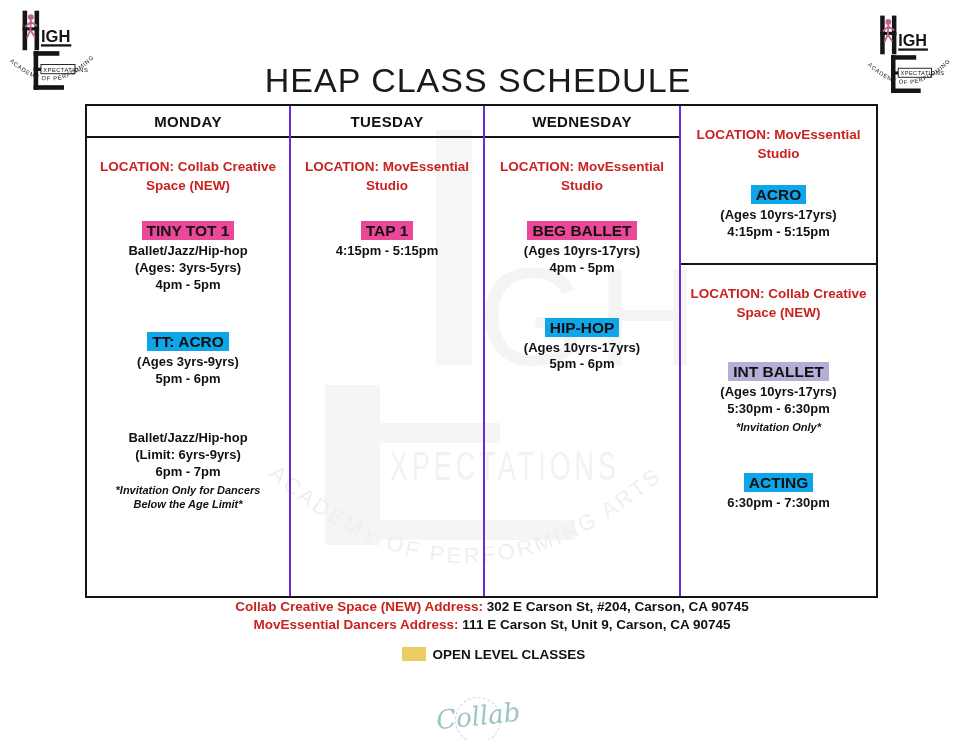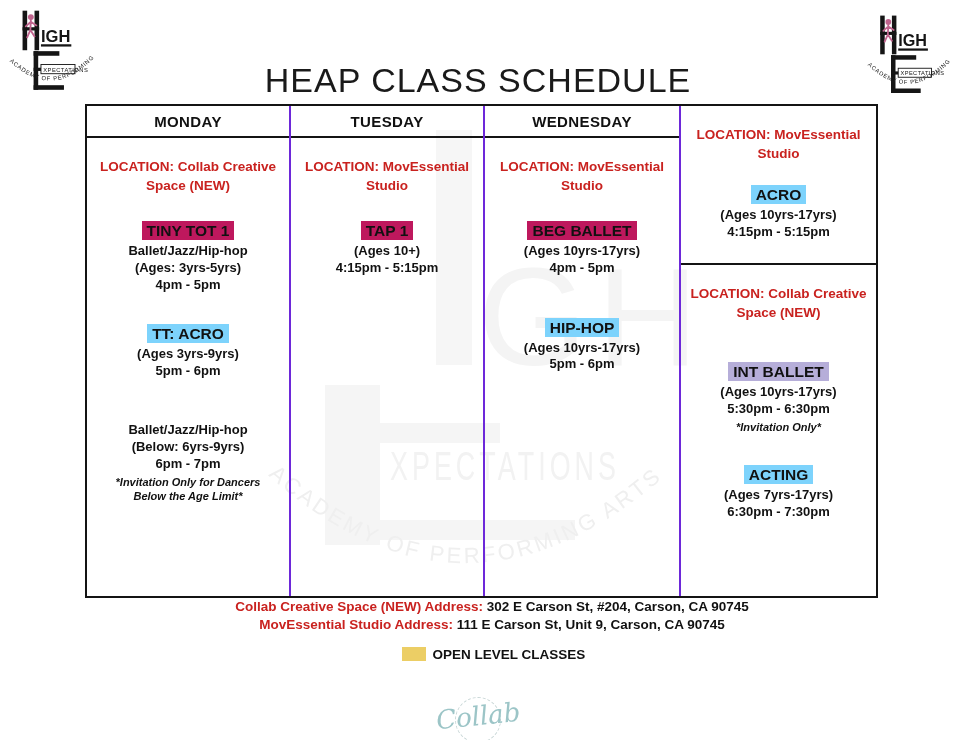--- a/index.html
+++ b/index.html
@@ -31,26 +31,26 @@
     font-weight:bold;font-size:15px;letter-spacing:.4px;
   }
   .day-body{flex:1;display:flex;flex-direction:column;text-align:center;}
   .section{padding-top:20px;box-sizing:border-box;}
   .section-top{height:159px;border-bottom:2px solid #141414;}
   .section-bottom{flex:1;}
   .location{
     margin:0 8px;font-weight:bold;font-size:13.5px;line-height:1.4;color:#c9221f;
   }
   .entry{margin-left:6px;margin-right:6px;}
-  .gA{margin-top:26px}.gB{margin-top:32px}.gC{margin-top:42px}
+  .gA{margin-top:26px}.gB{margin-top:40px}.gC{margin-top:42px}
   .gD{margin-top:40px}.gE{margin-top:22px}
   .cname{font-weight:bold;font-size:15.5px;margin-bottom:3px;}
   .hl{padding:1px 5px;}
-  .hl-open{background:#7dd3fc;}
-  .hl-beginner{background:#be185d;}
+  .hl-open{background:#0ea5e9;}
+  .hl-beginner{background:#ec4899;}
   .hl-intermediate{background:#b6aed9;}
   .cline{font-weight:bold;font-size:13px;line-height:1.3;}
   .cnote{font-weight:bold;font-style:italic;font-size:11px;line-height:1.3;margin:2px 10px 0;}
   
   .footer{position:absolute;left:0;right:0;top:598px;text-align:center;z-index:1;}
   .addr{font-size:13.5px;font-weight:bold;line-height:1.3;margin:0;padding-left:28px;}
   .addr .alabel{color:#c9221f;}
   .addr .avalue{color:#111;}
   .legend{margin-top:12px;padding-left:31px;}
   .legend-row{display:block;line-height:18.5px;white-space:nowrap;}
@@ -135,38 +135,37 @@
             <div class="cline">(Ages: 3yrs-5yrs)</div>
             <div class="cline">4pm - 5pm</div>
           </div>
           <div class="entry gB">
             <div class="cname"><span class="hl hl-open">TT: ACRO</span></div>
             <div class="cline">(Ages 3yrs-9yrs)</div>
             <div class="cline">5pm - 6pm</div>
           </div>
           <div class="entry gC">
             <div class="cline">Ballet/Jazz/Hip-hop</div>
-            <div class="cline">(Below: 6yrs-9yrs)</div>
+            <div class="cline">(Limit: 6yrs-9yrs)</div>
             <div class="cline">6pm - 7pm</div>
             <div class="cnote">*Invitation Only for Dancers Below the Age Limit*</div>
           </div>
         </div>
       </div>
     </div>
 
     <div class="col">
       <div class="day-header">
         <span>TUESDAY</span>
       </div>
       <div class="day-body">
         <div class="section">
           <p class="location"><span>LOCATION:</span> <span>MovEssential Studio</span></p>
           <div class="entry gA">
             <div class="cname"><span class="hl hl-beginner">TAP 1</span></div>
-            <div class="cline">(Ages 10+)</div>
             <div class="cline">4:15pm - 5:15pm</div>
           </div>
         </div>
       </div>
     </div>
 
     <div class="col">
       <div class="day-header">
         <span>WEDNESDAY</span>
       </div>
@@ -200,35 +199,34 @@
         <div class="section section-bottom">
           <p class="location"><span>LOCATION:</span> <span>Collab Creative Space (NEW)</span></p>
           <div class="entry gD">
             <div class="cname"><span class="hl hl-intermediate">INT BALLET</span></div>
             <div class="cline">(Ages 10yrs-17yrs)</div>
             <div class="cline">5:30pm - 6:30pm</div>
             <div class="cnote">*Invitation Only*</div>
           </div>
           <div class="entry gB">
             <div class="cname"><span class="hl hl-open">ACTING</span></div>
-            <div class="cline">(Ages 7yrs-17yrs)</div>
             <div class="cline">6:30pm - 7:30pm</div>
           </div>
         </div>
       </div>
     </div>
   </div>
 
   <div class="footer">
     <p class="addr">
       <span class="alabel">Collab Creative Space (NEW) Address:</span>
       <span class="avalue">302 E Carson St, #204, Carson, CA 90745</span>
     </p>
     <p class="addr">
-      <span class="alabel">MovEssential Studio Address:</span>
+      <span class="alabel">MovEssential Dancers Address:</span>
       <span class="avalue">111 E Carson St, Unit 9, Carson, CA 90745</span>
     </p>
     <div class="legend">
       <div class="legend-row">
         <span class="swatch sw-open"></span><span class="legend-label">OPEN LEVEL CLASSES</span>
       </div>
     </div>
   </div>
 
   <div class="collab-logo">

